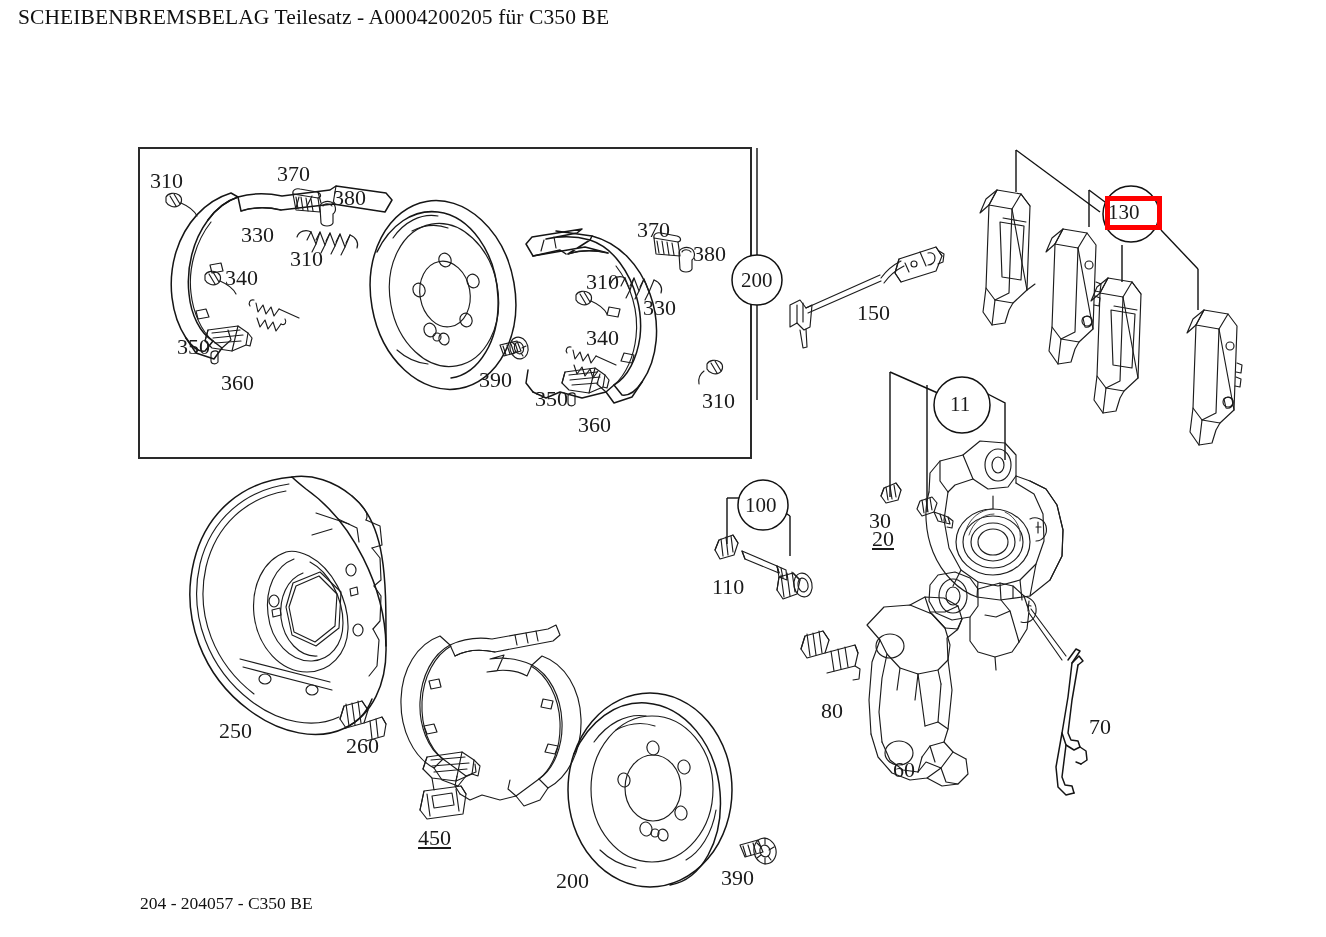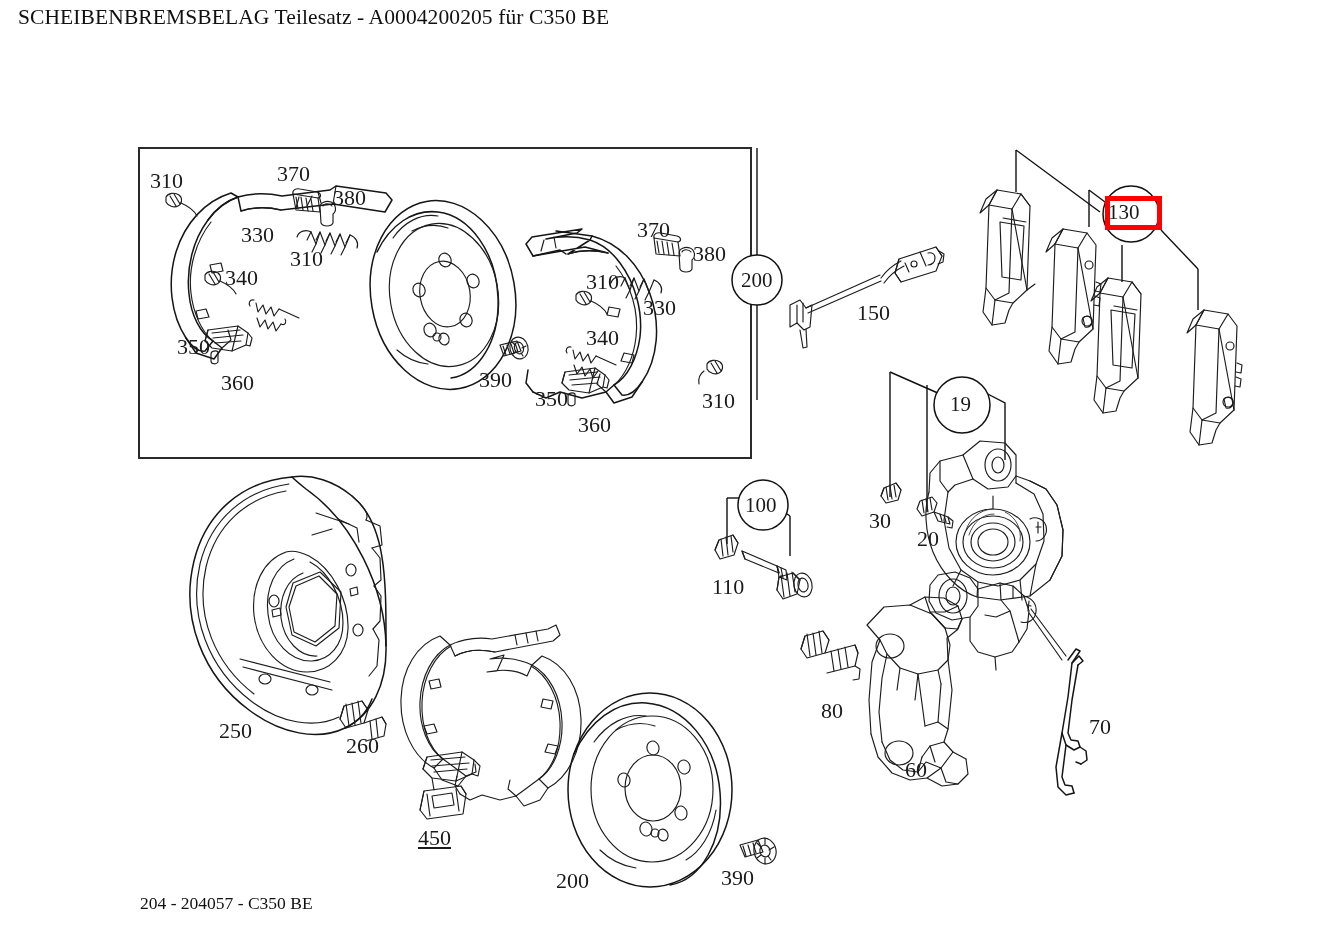--- a/index.html
+++ b/index.html
@@ -622,31 +622,31 @@
   <div class="callout" style="left:702px; top:388px;">310</div>
   <div class="callout" style="left:479px; top:367px;">390</div>
 
   <div class="bubble-label" style="left:741px; top:268px;">200</div>
 
   <div class="callout" style="left:857px; top:300px;">150</div>
 
   <div class="bubble-label" style="left:1108px; top:200px;">130</div>
   <div class="hl-box" style="left:1105px; top:196px; width:57px; height:34px;"></div>
 
-  <div class="bubble-label" style="left:950px; top:392px;">19</div>
+  <div class="bubble-label" style="left:950px; top:392px;">11</div>
   <div class="callout" style="left:869px; top:508px;">30</div>
-  <div class="callout" style="left:917px; top:526px;">20</div>
+  <div class="callout" style="left:872px; top:526px;text-decoration:underline;">20</div>
 
   <div class="bubble-label" style="left:745px; top:493px;">100</div>
   <div class="callout" style="left:712px; top:574px;">110</div>
 
   <div class="callout" style="left:219px; top:718px;">250</div>
   <div class="callout" style="left:346px; top:733px;">260</div>
   <div class="callout" style="left:418px; top:825px;text-decoration:underline;">450</div>
   <div class="callout" style="left:556px; top:868px;">200</div>
   <div class="callout" style="left:721px; top:865px;">390</div>
   <div class="callout" style="left:821px; top:698px;text-align:center;">80</div>
-  <div class="callout" style="left:893px; top:757px;margin-left:12px;">60</div>
+  <div class="callout" style="left:893px; top:757px;">60</div>
   <div class="callout" style="left:1089px; top:714px;">70</div>
 
   <div class="footer">204 - 204057 - C350 BE</div>
 
 </div>
 
 </body></html>

